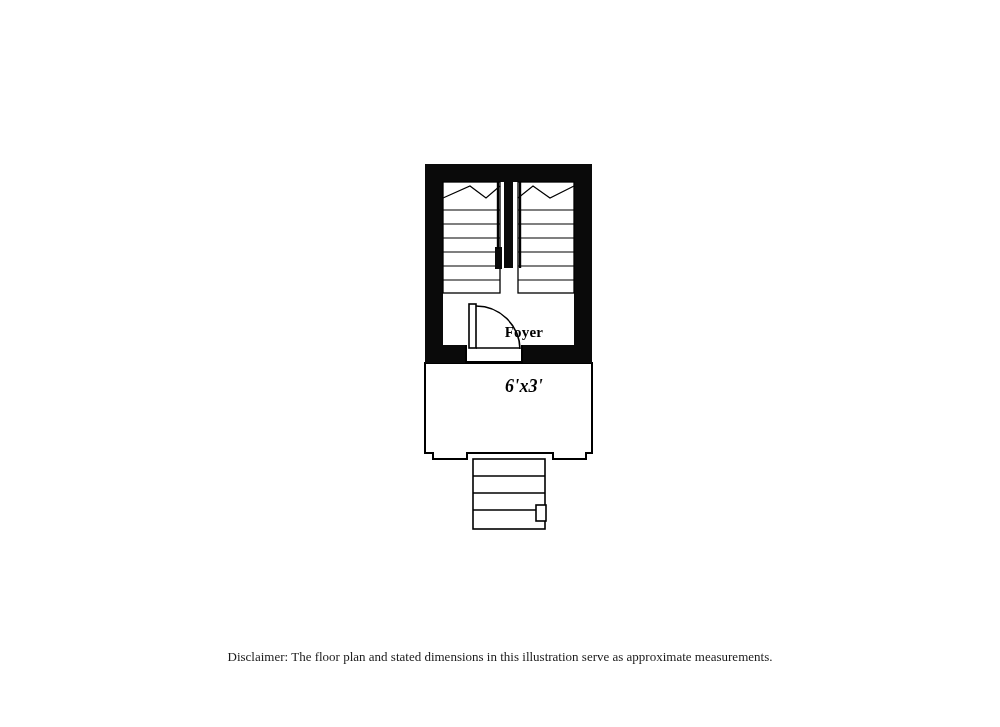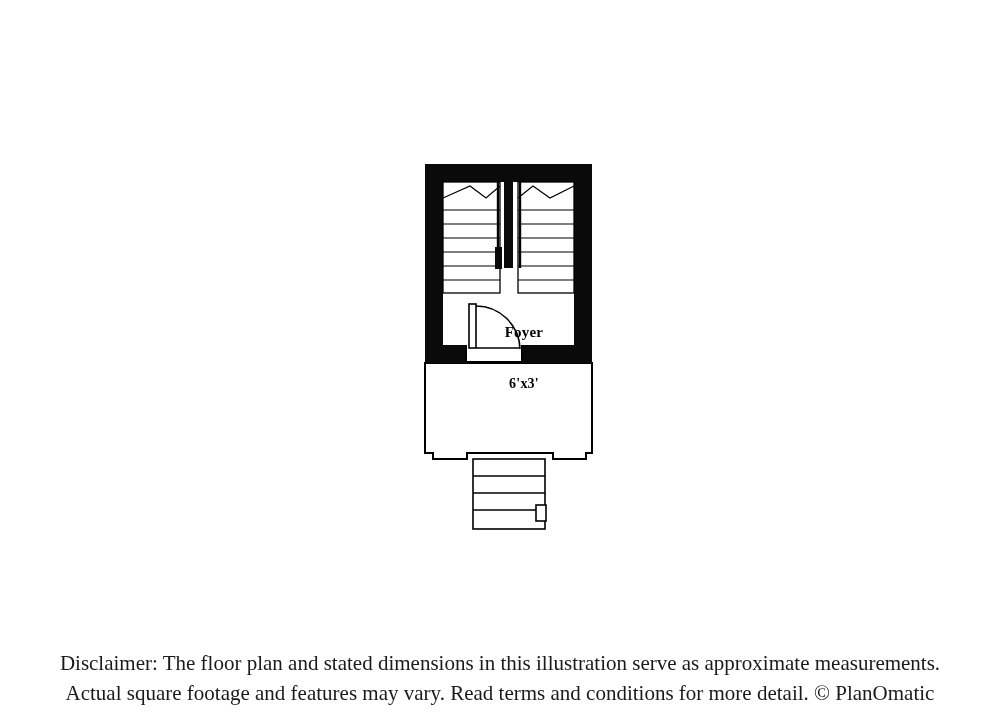--- a/index.html
+++ b/index.html
@@ -39,41 +39,42 @@
     line-height: 1.12;
     white-space: pre;
   }
   .room-label .rl-name {
     display: block;
     font-size: 15px;
     letter-spacing: 0.2px;
   }
   .room-label .rl-dim {
     display: block;
-    font-size: 14px;
+    font-size: 18px;
     letter-spacing: 0.2px;
+    font-style: italic;
   }
   #label-foyer {
     left: 452px;
     top: 272px;
     width: 144px;
   }
   #label-porch {
     left: 432px;
     top: 363px;
     width: 152px;
   }
   #disclaimer {
     position: absolute;
     left: 0;
     top: 648px;
     width: 1000px;
     text-align: center;
     font-family: "Liberation Serif", serif;
-    font-size: 21px;
+    font-size: 13px;
     line-height: 1.45;
     color: #1a1a1a;
   }
   #disclaimer .dline {
     display: block;
   }
 </style>
 </head>
 <body>
 
@@ -154,14 +155,13 @@
   <div class="room-label" id="label-foyer">
     <span class="rl-name">Foyer</span>
     <span class="rl-dim">6'x3'</span>
   </div>
 
 
 </div>
 
 <div id="disclaimer">
   <span class="dline">Disclaimer: The floor plan and stated dimensions in this illustration serve as approximate measurements.</span>
-  <span class="dline">Actual square footage and features may vary. Read terms and conditions for more detail. © PlanOmatic</span>
 </div>
 
 </body></html>

